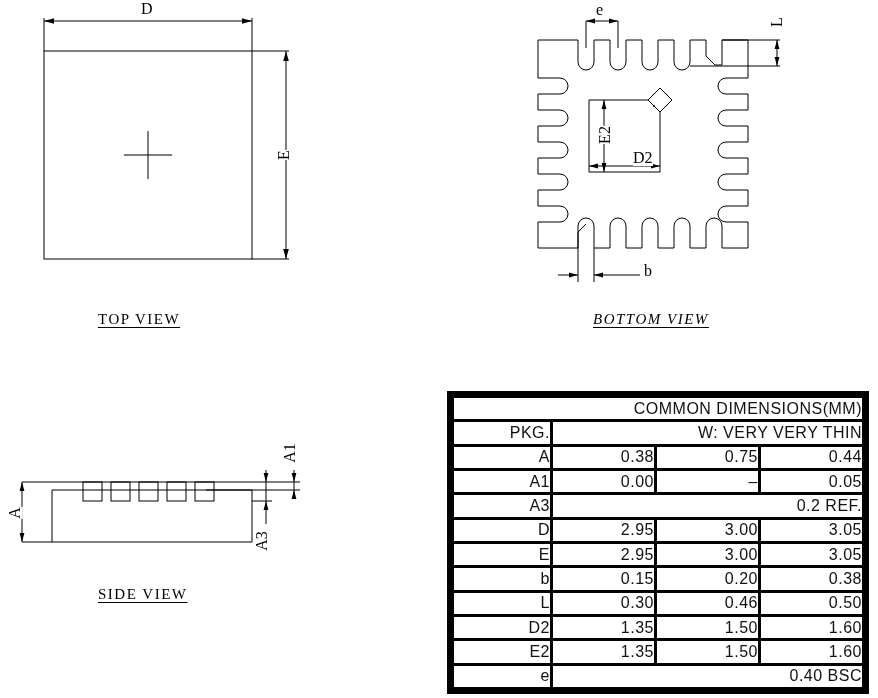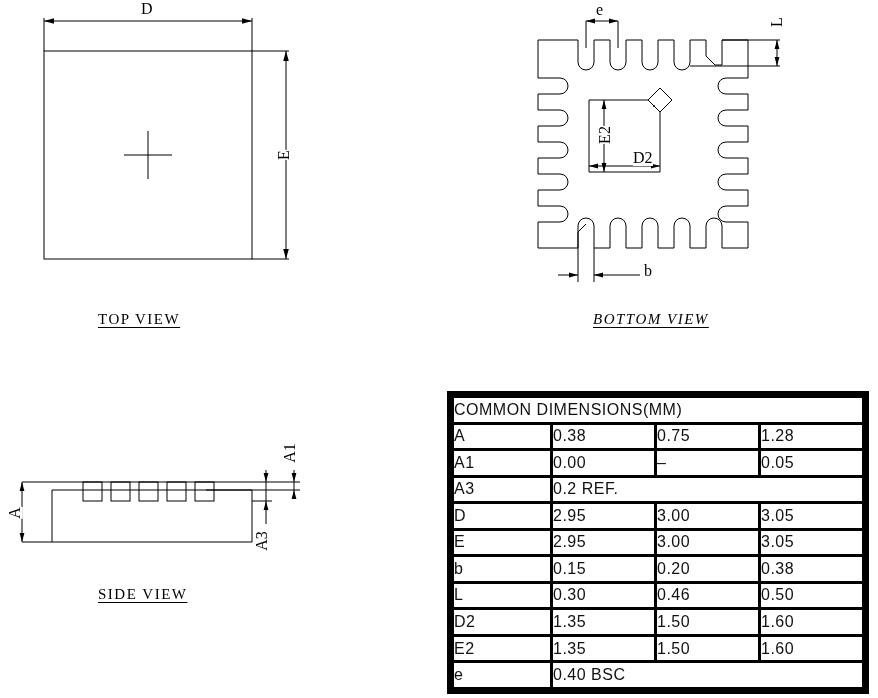--- a/index.html
+++ b/index.html
@@ -57,21 +57,21 @@
   }
   table.dimtable {
     width: 100%;
     height: 100%;
     border-collapse: separate;
     border-spacing: 3px 3px;
     table-layout: fixed;
   }
   table.dimtable td {
     background: #ffffff;
-    text-align: left;
+    text-align: right;
     vertical-align: middle;
     font-family: "Liberation Sans", sans-serif;
     font-size: 16px;
     letter-spacing: 0.5px;
     color: #111;
     padding: 0;
     height: 20px;
   }
   td.tbl-title { font-size: 15px; letter-spacing: 1px; }
   td.tbl-sub   { font-size: 14px; letter-spacing: 1px; }
@@ -263,24 +263,28 @@
       <col class="c-ref">
         <col>
         <col>
         <col>
     </colgroup>
     <tbody id="dimtable-body">
         <tr>
           <td colspan="4" class="tbl-title">COMMON DIMENSIONS(MM)</td>
         </tr>
         <tr>
+          <td class="tbl-head">PKG.</td>
+          <td colspan="3" class="tbl-sub">W: VERY VERY THIN</td>
+        </tr>
+        <tr>
           <td>A</td>
           <td>0.38</td>
           <td>0.75</td>
-          <td>1.28</td>
+          <td>0.44</td>
         </tr>
         <tr>
           <td>A1</td>
           <td>0.00</td>
           <td>–</td>
           <td>0.05</td>
         </tr>
         <tr>
           <td>A3</td>
           <td colspan="3">0.2 REF.</td>

